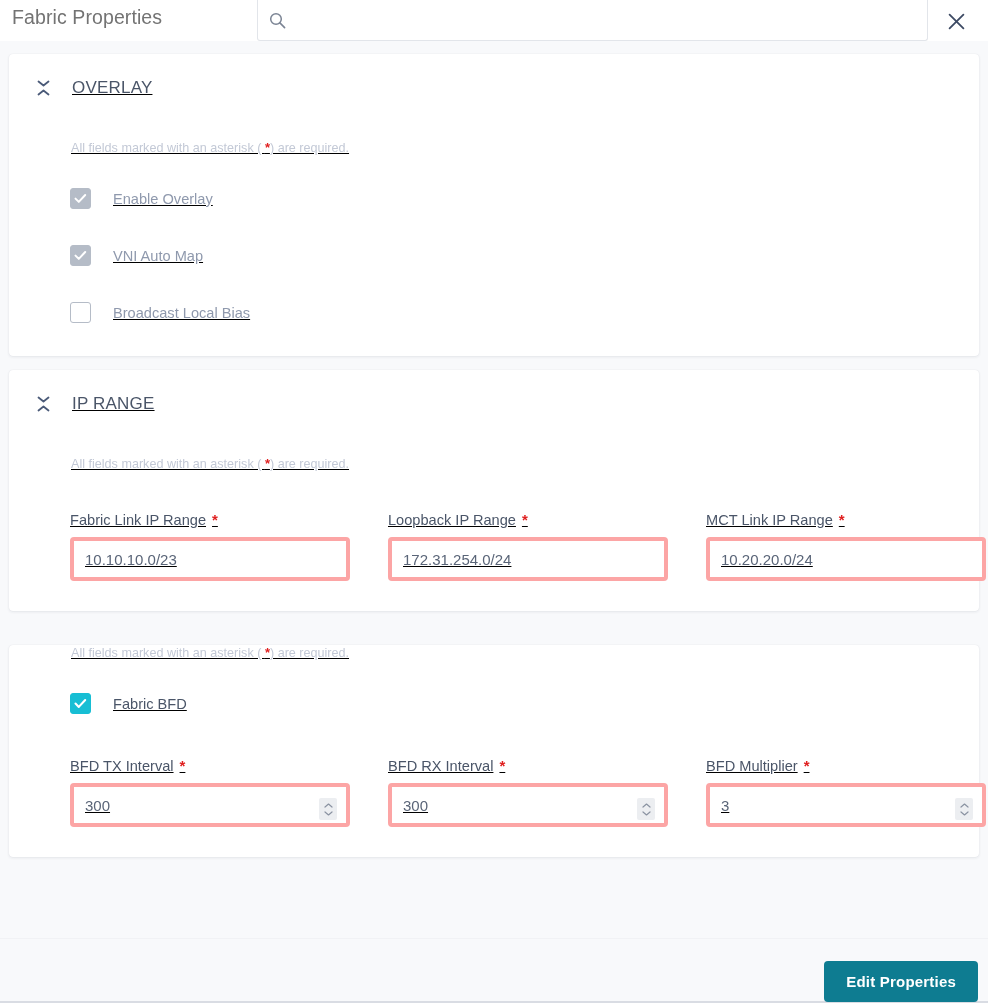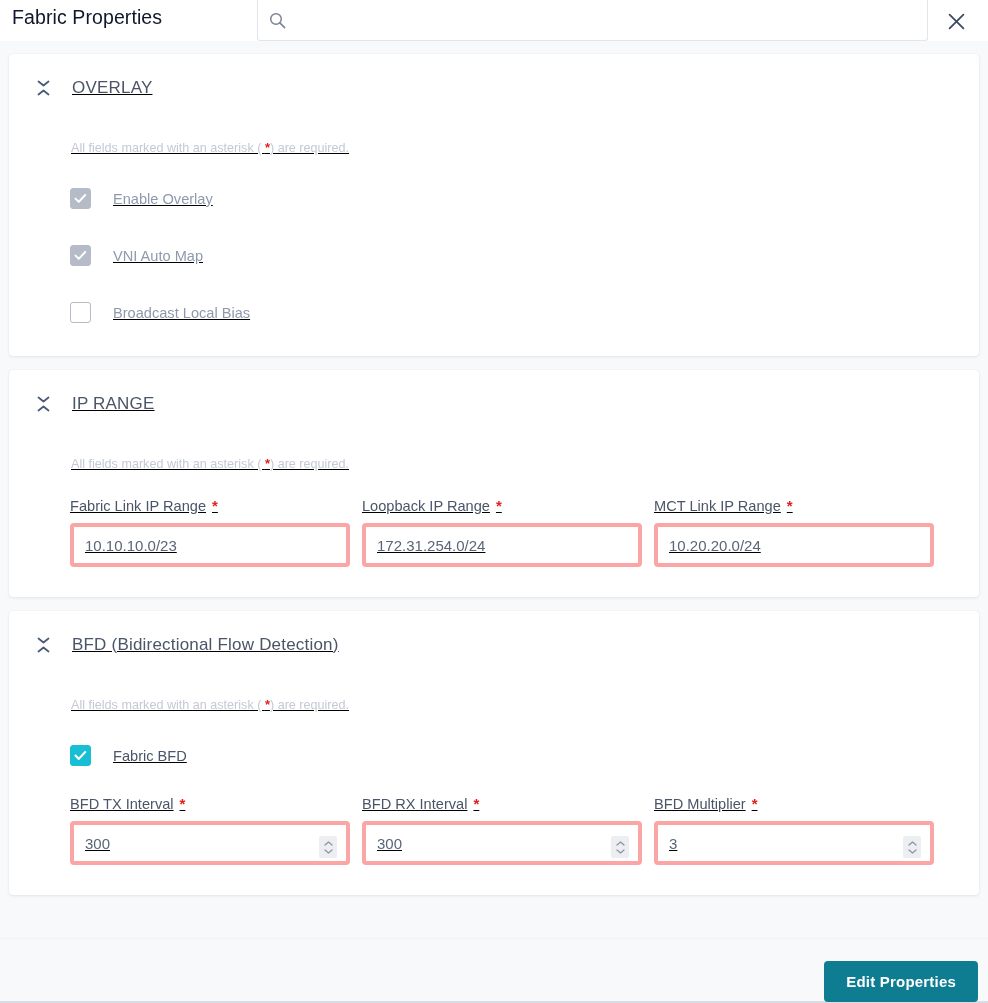--- a/index.html
+++ b/index.html
@@ -29,21 +29,21 @@
     background: #ffffff;
     display: flex;
     align-items: flex-start;
   }
 
   .page-title {
     position: absolute;
     left: 12px;
     top: 6px;
     font-size: 19.5px;
-    color: #0f172a;
+    color: #737373;
     letter-spacing: 0.1px;
     white-space: nowrap;
   }
 
   .search-wrap {
     position: absolute;
     left: 257px;
     top: 0px;
     width: 671px;
     height: 41px;
@@ -172,21 +172,22 @@
     cursor: pointer;
   }
   .cbox.checked-disabled { background: #b5bcc7; border: 1px solid #b5bcc7; }
   .cbox.unchecked { background: #ffffff; border: 1.6px solid #b5bcc7; }
   .cbox.checked-on { background: #17bed4; border: 1px solid #17bed4; }
 
   
   .fields {
     display: flex;
     padding-left: 61px;
-    margin-top: 26px;
+    margin-top: 40px;
+    gap: 26px;
   }
   .field { width: 292px; flex: none; }
   .field-label {
     font-size: 14.6px;
     color: #4a5568;
     margin-bottom: 9px;
     white-space: nowrap;
   }
   .field-label .ast {
     color: #e02020;
@@ -362,31 +363,20 @@
           <div class="input-box">
             <input type="text" value="10.20.20.0/24" style="">
           </div>
         </div>
       </div>
 
       <div class="card-pad-bottom"></div>
     </div>
 
     <div class="card">
-      <div class="card-head">
-        <span class="collapse-icon">
-          <svg width="13" height="7" viewBox="0 0 13 7">
-              <polyline points="1.5,1.5 6.5,5.5 11.5,1.5" fill="none" stroke="#4a5a78" stroke-width="1.8" stroke-linecap="round" stroke-linejoin="round"></polyline>
-            </svg>
-          <svg width="13" height="7" viewBox="0 0 13 7">
-              <polyline points="1.5,5.5 6.5,1.5 11.5,5.5" fill="none" stroke="#4a5a78" stroke-width="1.8" stroke-linecap="round" stroke-linejoin="round"></polyline>
-            </svg>
-        </span>
-        <span class="section-title">BFD (Bidirectional Flow Detection)</span>
-      </div>
 
       <div class="required-note"><span>All fields marked with an asterisk ( </span><span class="ast">*</span><span>) are required.</span></div>
 
       <div class="check-row active">
         <span class="cbox checked-on">
           <svg width="13" height="11" viewBox="0 0 13 11">
               <polyline points="1.5,5.6 4.8,8.9 11.2,2.0" fill="none" stroke="#ffffff" stroke-width="2.1" stroke-linecap="round" stroke-linejoin="round"></polyline>
             </svg>
         </span>
         <span class="cb-label">Fabric BFD</span>

